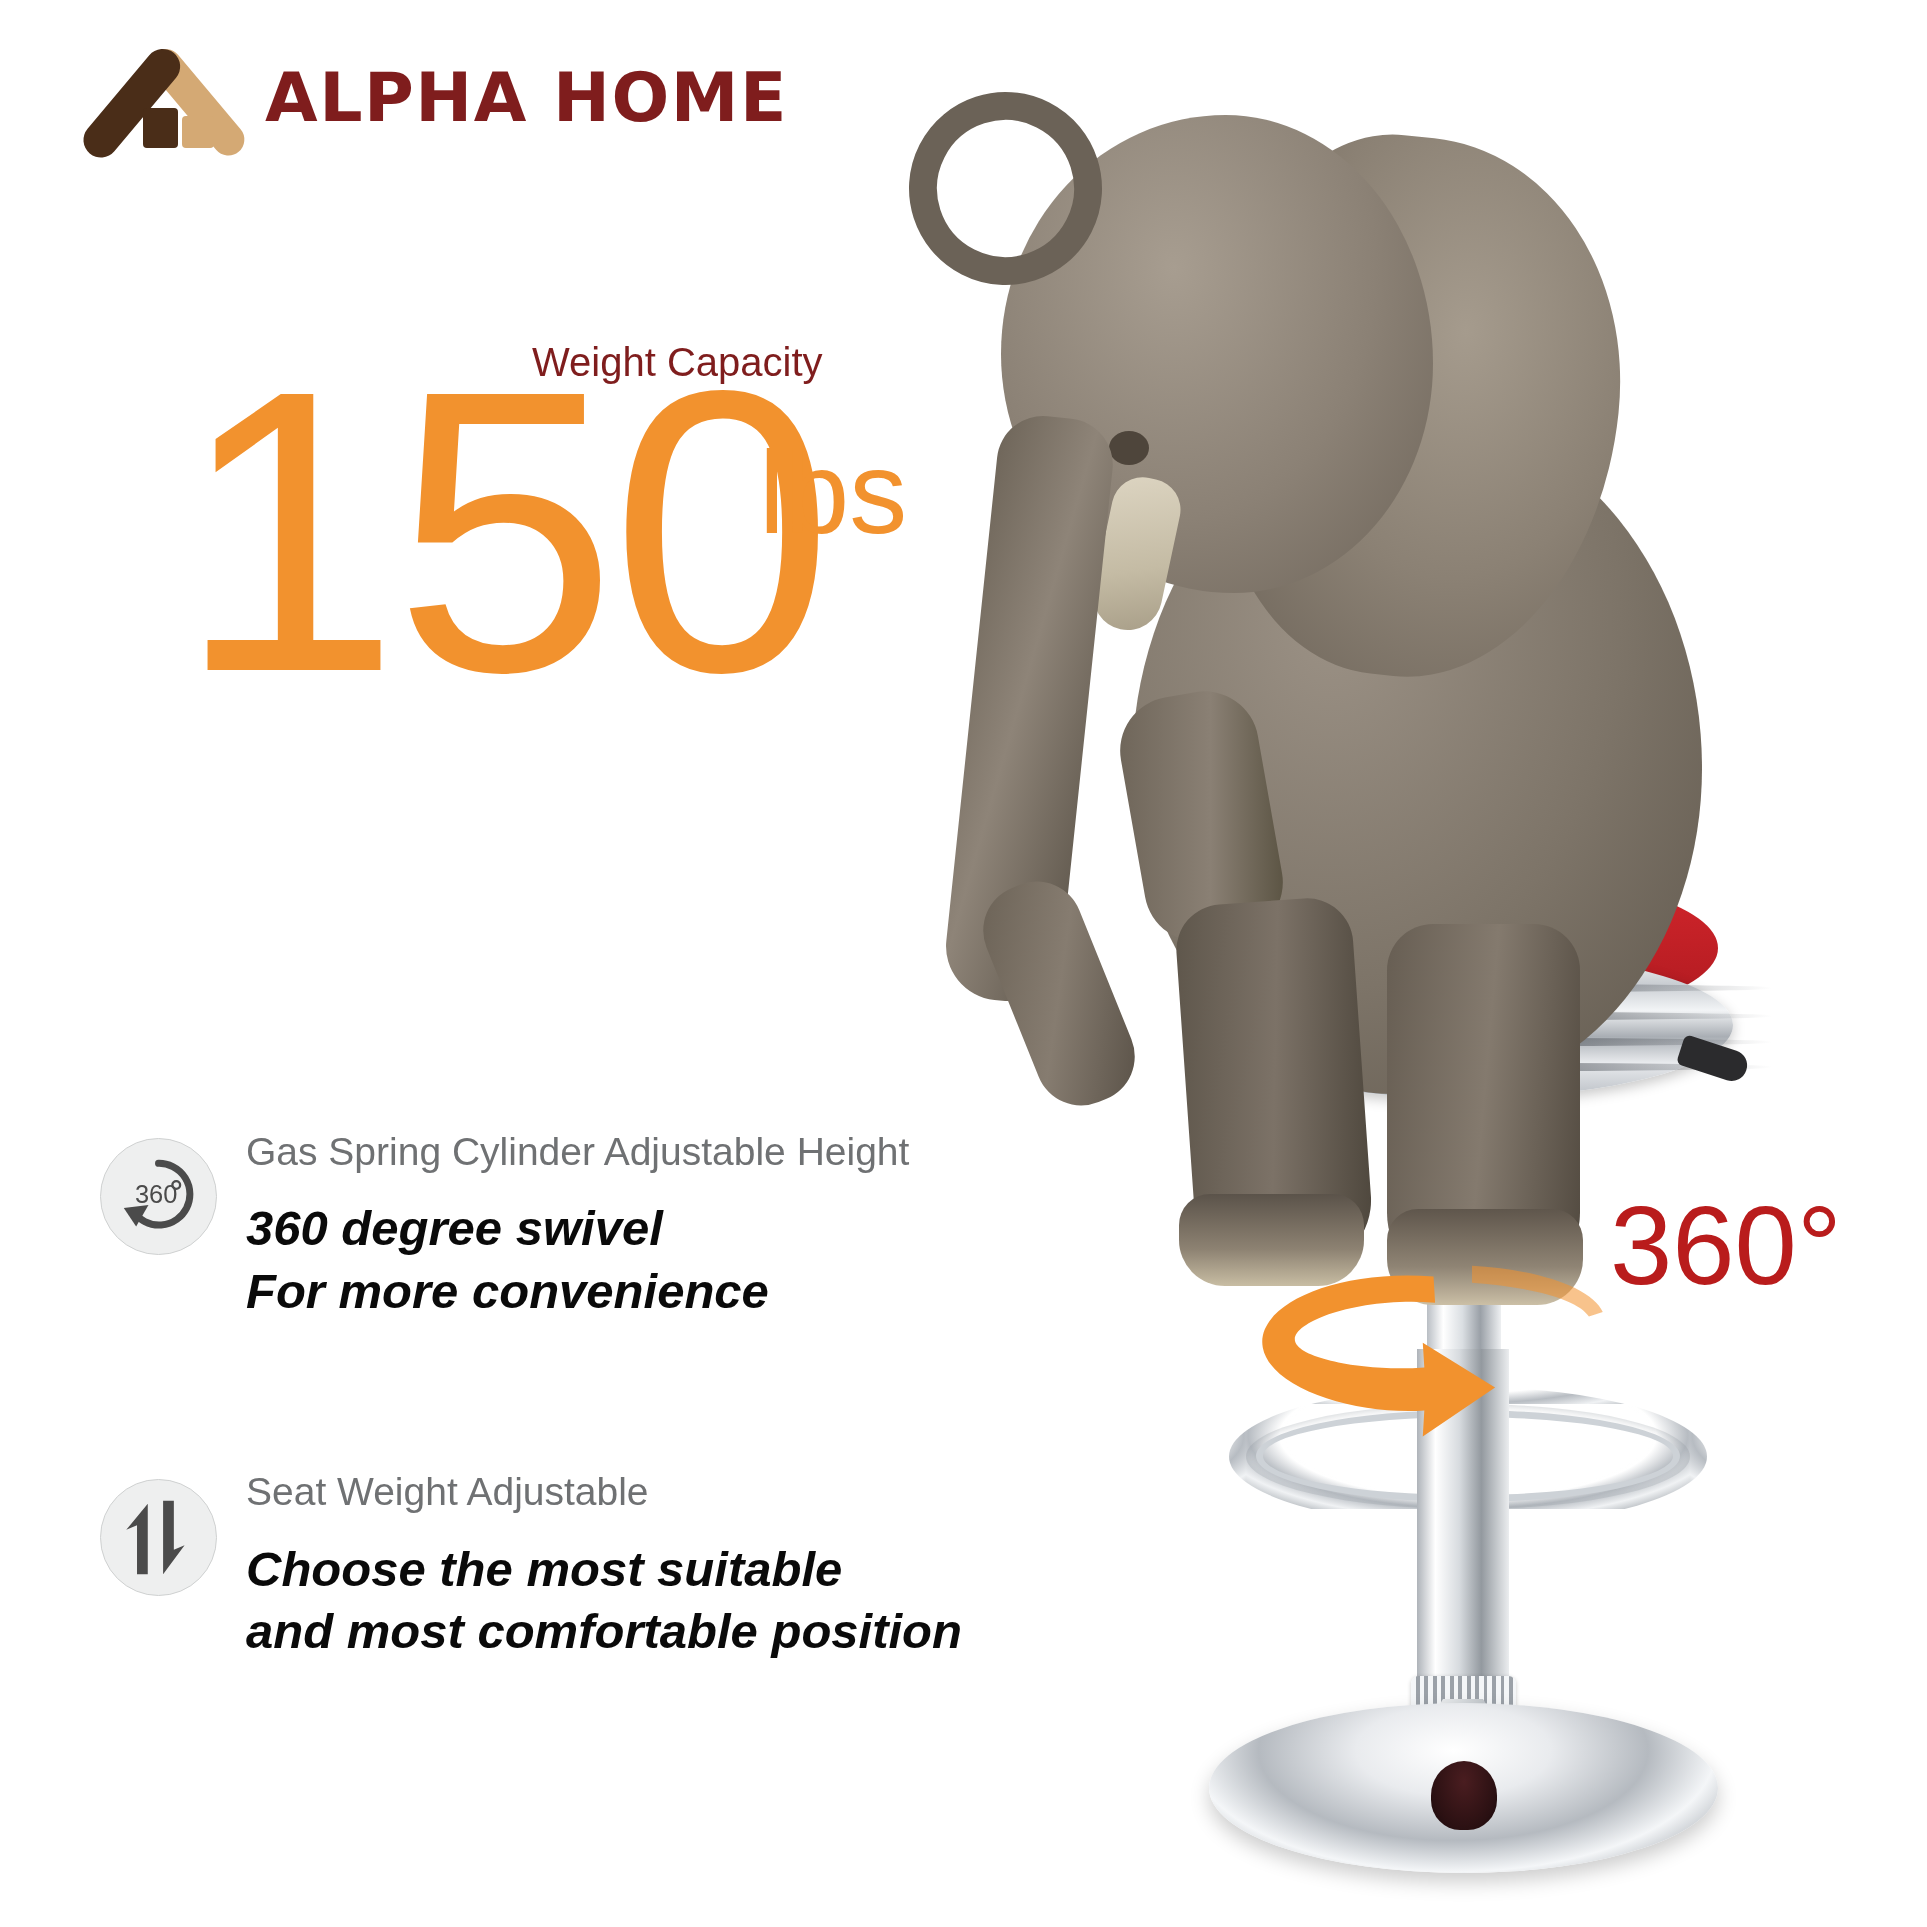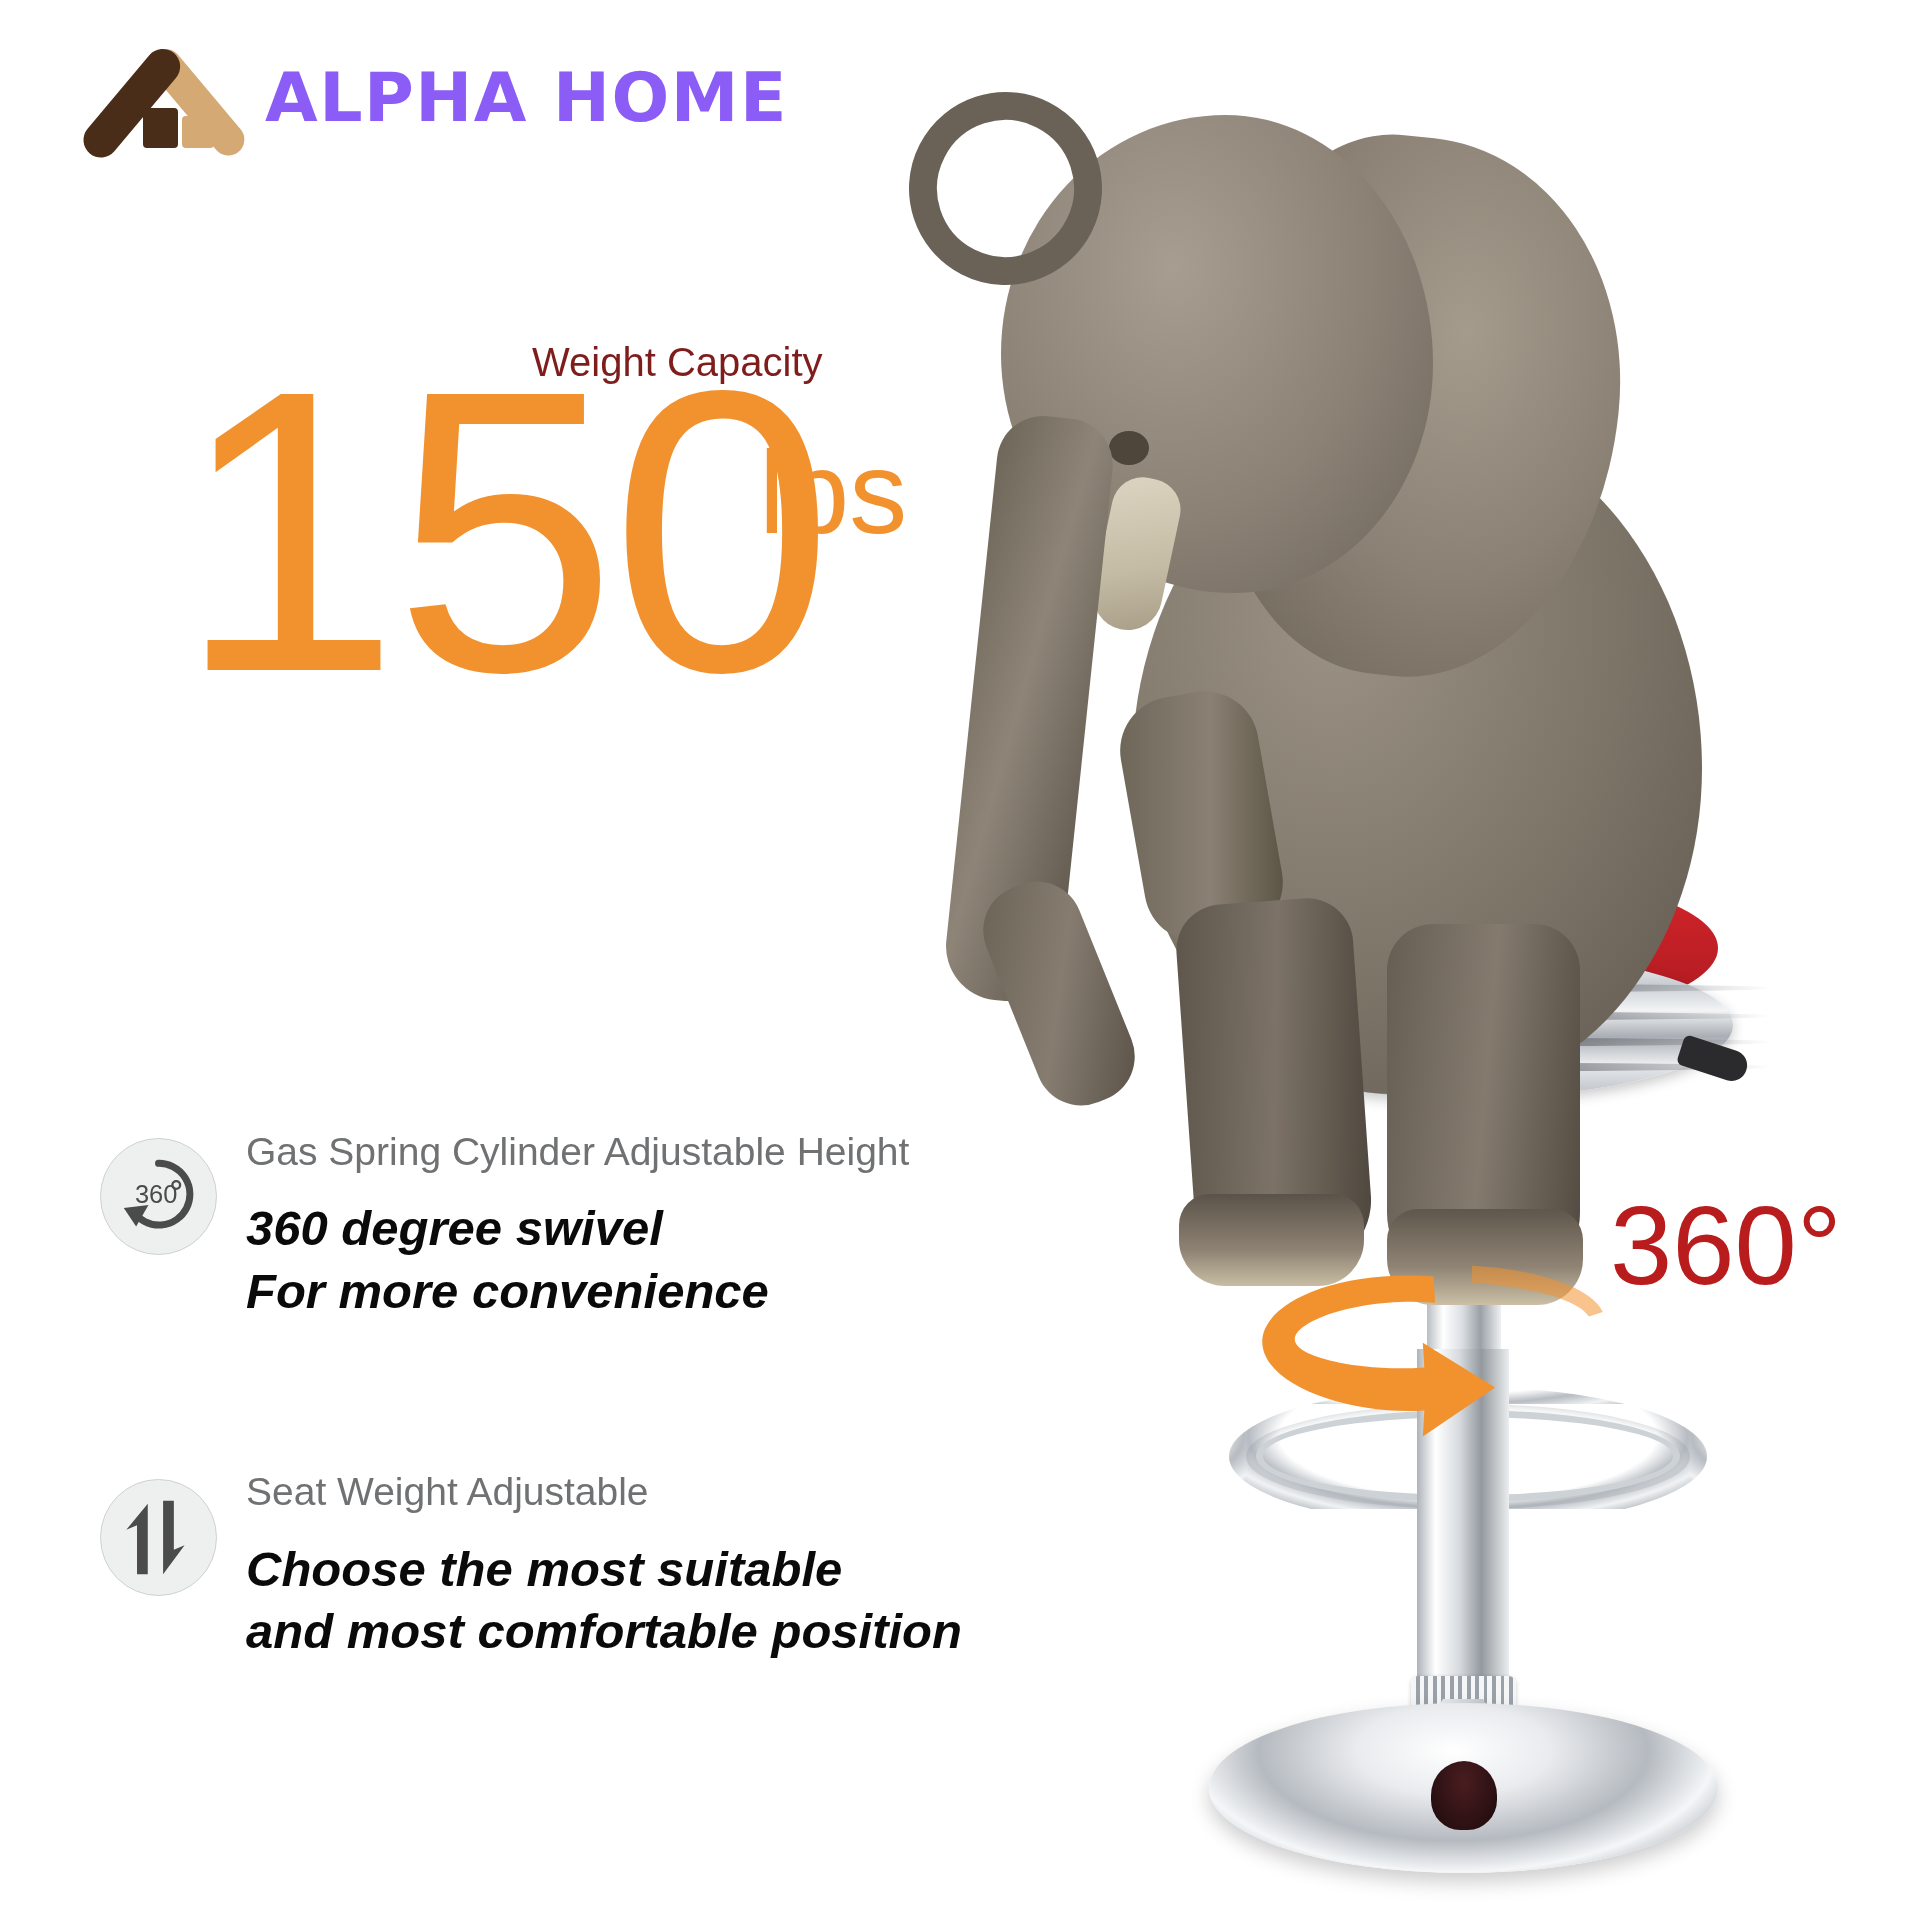--- a/index.html
+++ b/index.html
@@ -21,21 +21,21 @@
     transform-origin:50% 10%; transform:rotate(40deg);
   }
   .roof-light {
     position:absolute; left:40px; top:1.5px; width:32px; height:129px;
     background:#d4a974; border-radius:16px;
     transform-origin:50% 10%; transform:rotate(-40deg);
   }
   .sq-dark { position:absolute; left:35px; top:60px; width:35px; height:40px; background:#4a2d18; border-radius:3.9px; }
   .sq-light { position:absolute; left:74px; top:68px; width:32px; height:32px; background:#d4a974; border-radius:3.9px; }
   .logo-text {
-    font-size:68px; font-weight:700; color:#8b5cf6;
+    font-size:68px; font-weight:700; color:#7f1d1d;
     letter-spacing:1.5px; line-height:1; white-space:nowrap;
     font-family:"DejaVu Sans", sans-serif;
   }
 
   
   .weight-cap {
     position:absolute; left:532px; top:308px;
     font-size:40px; color:#7f1d1d; letter-spacing:0px; white-space:nowrap;margin-top:32px;
   }
   .big-number {

